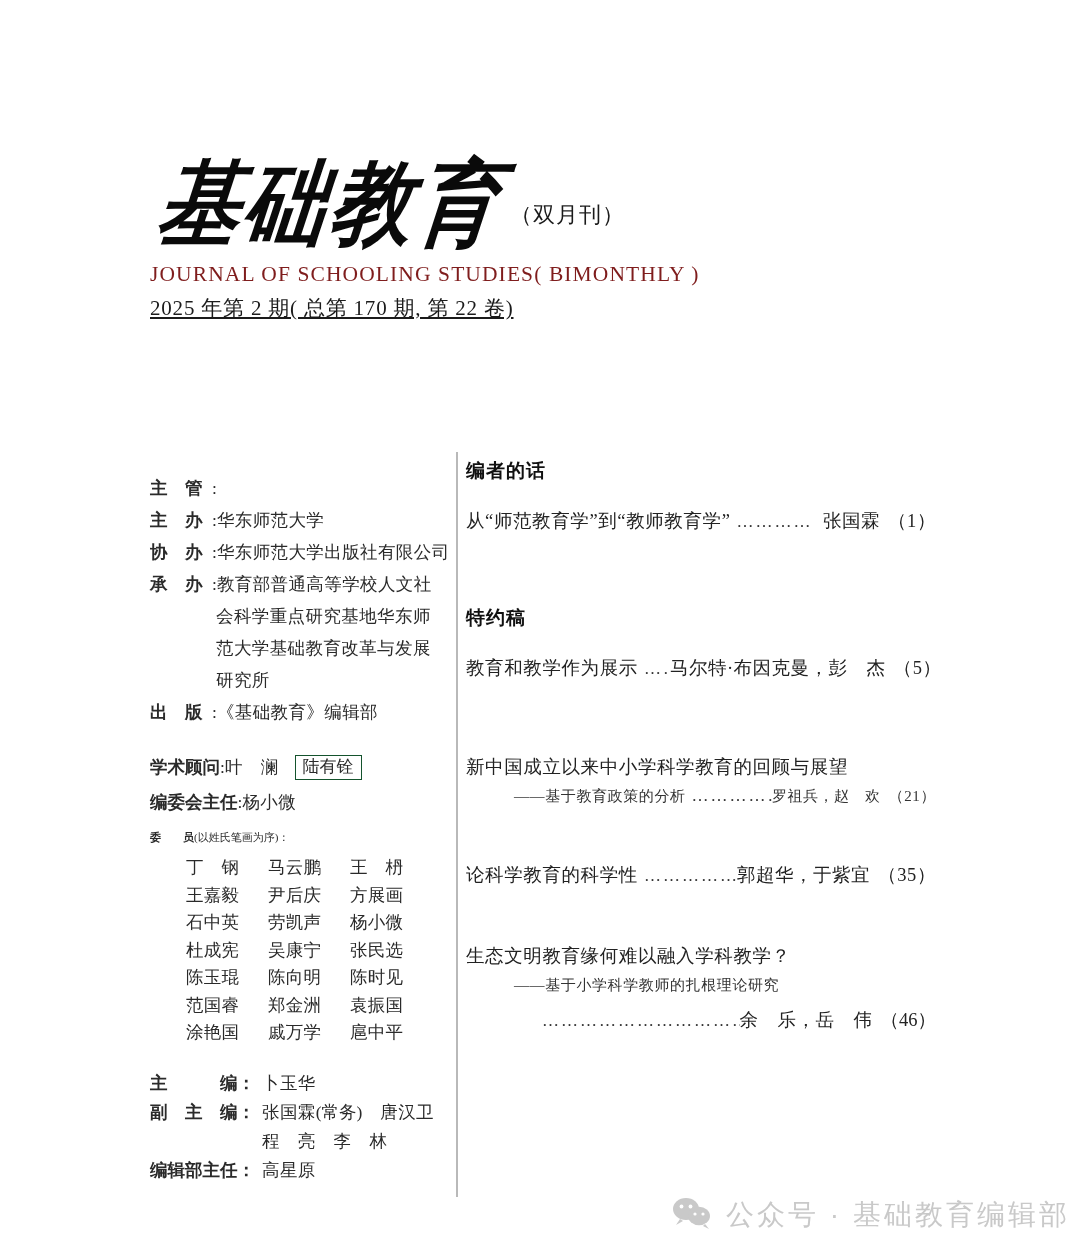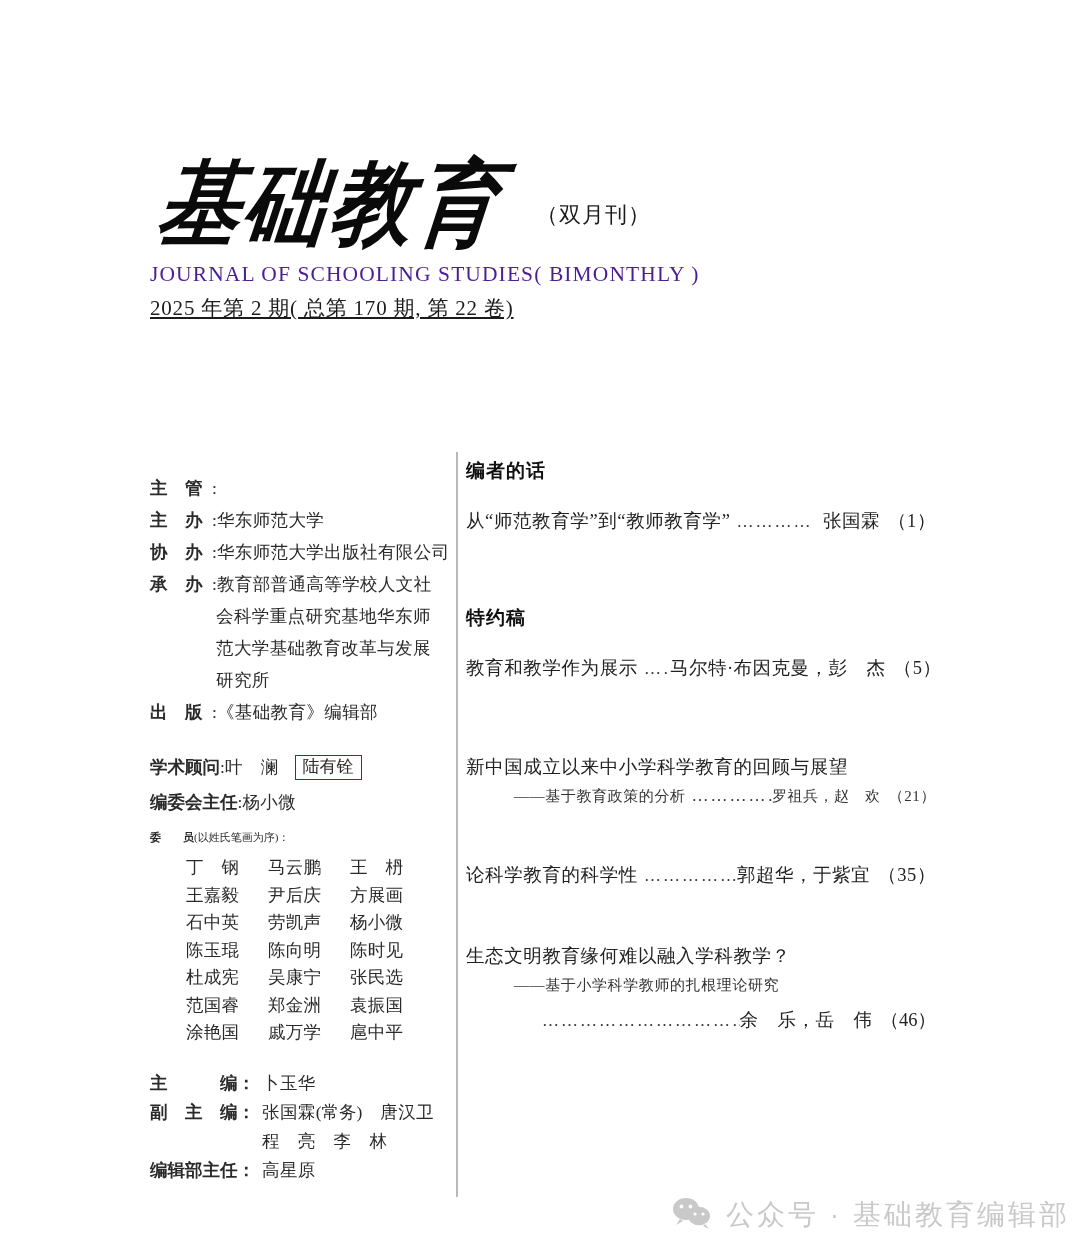--- a/index.html
+++ b/index.html
@@ -39,30 +39,30 @@
     font-style: italic;
     transform: skewX(-6deg) scaleY(1.12);
     transform-origin: left bottom;
     white-space: nowrap;
     padding-left: 4px;
   }
   .journal-freq {
     font-family: "Liberation Serif", "DejaVu Serif", serif;
     font-size: 22px;
     color: #1a1a1a;
-    margin-left: 38px;
+    margin-left: 12px;
     margin-bottom: 18px;
     white-space: nowrap;
     letter-spacing: 1px;
   }
   .journal-en {
     font-family: "Liberation Serif", "DejaVu Serif", serif;
     font-size: 21.5px;
     letter-spacing: 1.1px;
-    color: #4c1d95;
+    color: #7f1d1d;
     margin-top: 14px;
     white-space: nowrap;
   }
   .journal-issue {
     font-family: "Liberation Serif", "DejaVu Serif", serif;
     font-size: 21px;
     letter-spacing: 0.8px;
     color: #1b1b1b;
     margin-top: 7px;
     white-space: nowrap;
@@ -337,28 +337,28 @@
       <span class="member-cell">王嘉毅</span>
       <span class="member-cell">尹后庆</span>
       <span class="member-cell">方展画</span>
     </div>
     <div class="member-row">
       <span class="member-cell">石中英</span>
       <span class="member-cell">劳凯声</span>
       <span class="member-cell">杨小微</span>
     </div>
     <div class="member-row">
+      <span class="member-cell">杜成宪</span>
+      <span class="member-cell">吴康宁</span>
+      <span class="member-cell">张民选</span>
+    </div>
+    <div class="member-row">
       <span class="member-cell">陈玉琨</span>
       <span class="member-cell">陈向明</span>
       <span class="member-cell">陈时见</span>
-    </div>
-    <div class="member-row">
-      <span class="member-cell">杜成宪</span>
-      <span class="member-cell">吴康宁</span>
-      <span class="member-cell">张民选</span>
     </div>
     <div class="member-row">
       <span class="member-cell">范国睿</span>
       <span class="member-cell">郑金洲</span>
       <span class="member-cell">袁振国</span>
     </div>
     <div class="member-row">
       <span class="member-cell">涂艳国</span>
       <span class="member-cell">戚万学</span>
       <span class="member-cell">扈中平</span>

